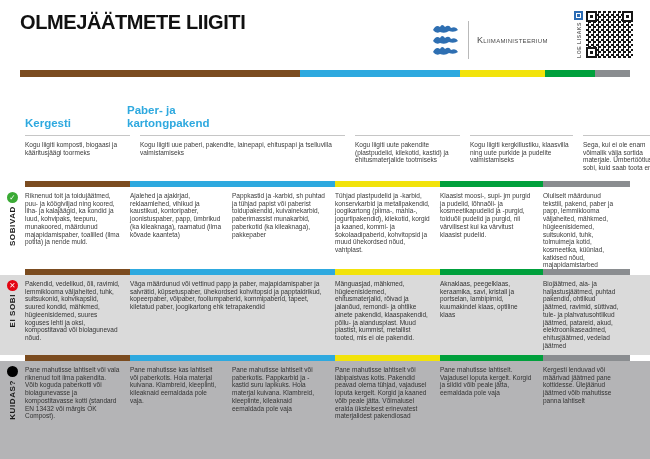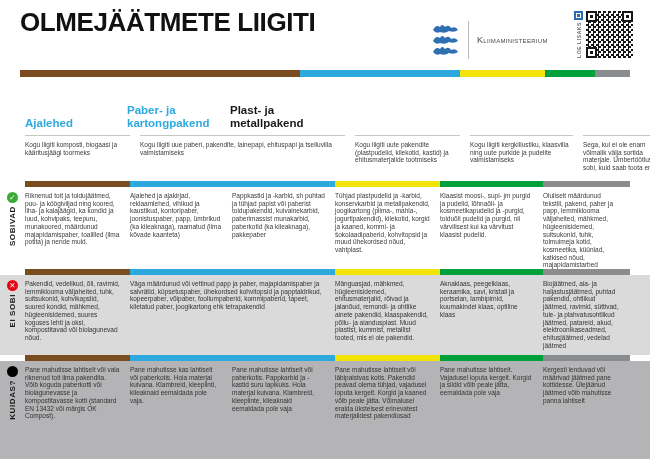--- a/index.html
+++ b/index.html
@@ -1,21 +1,21 @@
 <!DOCTYPE html>
 <html><head>
 <meta charset="utf-8">
 <style>
   html,body{margin:0;padding:0;background:#fff;}
   .page{position:relative;width:650px;height:459px;background:#fff;overflow:hidden;
         font-family:"Liberation Sans","DejaVu Sans",sans-serif;display:flex;flex-direction:column;}
 
   
   .hdr{position:relative;height:70px;flex:0 0 70px;background:#fff;}
-  .hdr-title{position:absolute;left:20px;top:11px;font-size:26px;line-height:23px;
+  .hdr-title{position:absolute;left:20px;top:11px;font-size:20px;line-height:23px;
              font-weight:bold;letter-spacing:-0.4px;color:#111;}
   .arms{position:absolute;left:432px;top:23px;width:27px;height:33px;}
   .vline{position:absolute;left:468px;top:21px;width:1px;height:38px;background:#b9b9b9;}
   .ministry{position:absolute;left:477px;top:35px;font-size:9px;color:#4a4a4a;
             font-variant:small-caps;letter-spacing:.3px;}
   .qr-block{position:absolute;right:17px;top:11px;display:flex;gap:3px;}
   .qr-side{display:flex;flex-direction:column;align-items:center;gap:2px;}
   .scan-sq{width:9px;height:9px;background:#2b6cb5;position:relative;}
   .scan-sq::after{content:"";position:absolute;left:2px;top:2px;width:5px;height:5px;border:1px solid #fff;box-sizing:border-box;}
   .qr-vtext{writing-mode:vertical-rl;transform:rotate(180deg);font-size:5px;font-weight:bold;
@@ -104,23 +104,22 @@
   <div class="topbar">
     <div class="seg bg-bio" style="width:280px"></div>
     <div class="seg bg-paper" style="width:160px"></div>
     <div class="seg bg-plast" style="width:85px"></div>
     <div class="seg bg-glass" style="width:50px"></div>
     <div class="seg bg-mixed" style="width:35px"></div>
   </div>
 
   <div class="row titles-row">
     <div class="sp-l"></div>
-    <div class="cell c2 col-title t-paper">Ajalehed</div>
+    <div class="cell c2 col-title t-paper">Kergesti</div>
     <div class="cell c3 col-title t-paper">Paber- ja kartongpakend</div>
-    <div class="cell c4 col-title t-plast">Plast- ja metallpakend</div>
     <div class="sp-r"></div>
   </div>
 
   <div class="row desc-row">
     <div class="sp-l"></div>
     <div class="cell c1">Kogu liigiti komposti, biogaasi ja kääritusjäägi toormeks</div>
     <div class="cell c23">Kogu liigiti uue paberi, pakendite, lainepapi, ehituspapi ja tselluvilla valmistamiseks</div>
     <div class="cell c4">Kogu liigiti uute pakendite (plastpudelid, kilekotid, kastid) ja ehitusmaterjalide tootmiseks</div>
     <div class="cell c5">Kogu liigiti kergkillustiku, klaasvilla ning uute purkide ja pudelite valmistamiseks</div>
     <div class="cell c6">Sega, kui ei ole enam võimalik välja sortida materjale. Ümbertöötlusse ei sobi, kuid saab toota energiat</div>

